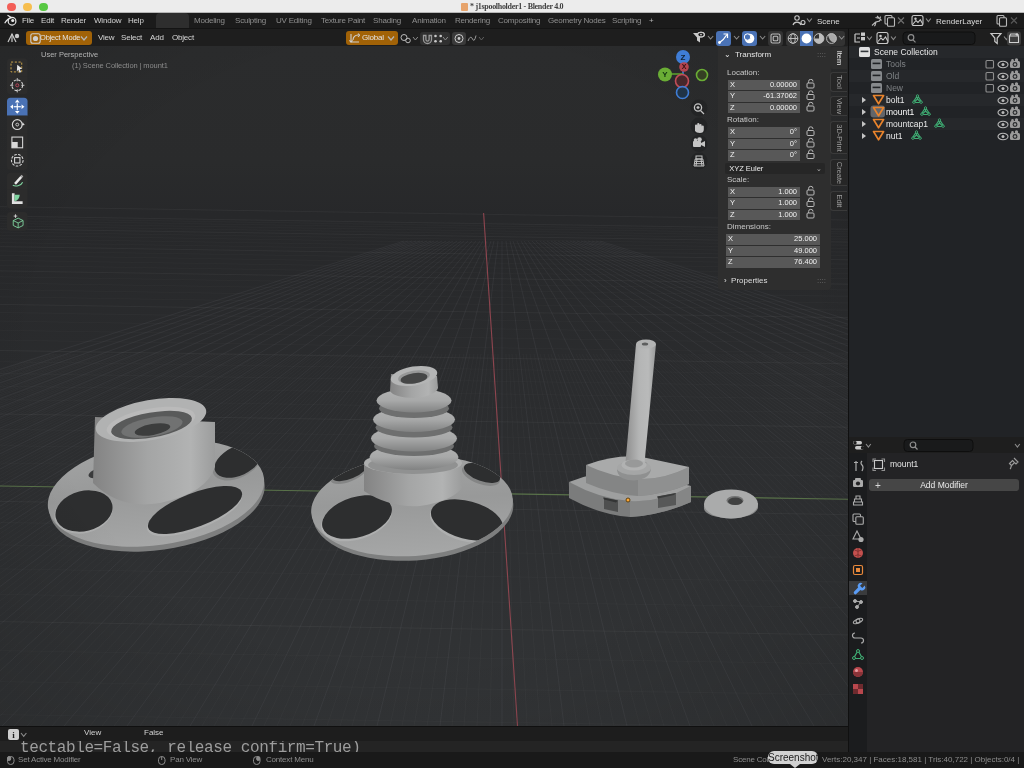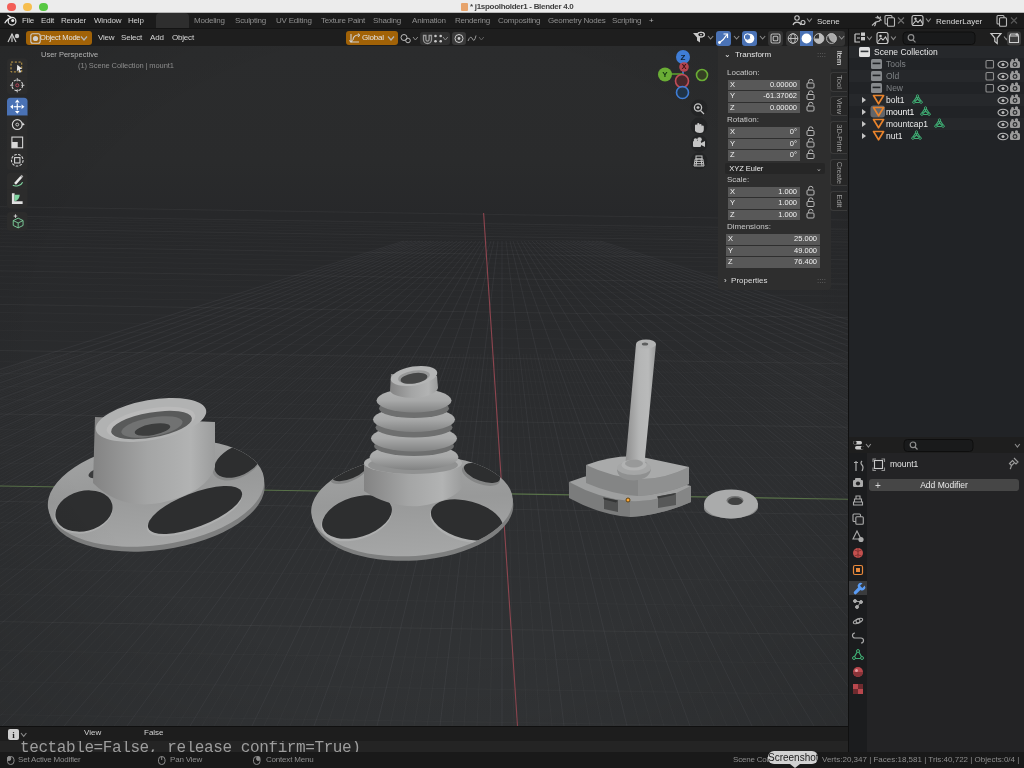--- a/index.html
+++ b/index.html
@@ -3,21 +3,21 @@
 <style>
   * { margin:0; padding:0; box-sizing:border-box; }
   html,body { width:1024px; height:768px; overflow:hidden; background:#000; }
   body, #root { font-family:"Liberation Sans", sans-serif; }
   #root { position:absolute; top:0; left:0; width:1024px; height:768px; background:#1d1d1d; }
   .abs { position:absolute; }
 
   
   #mac { left:0; top:0; width:1024px; height:13px; background:#ececec; border-bottom:1px solid #b6b6b6; }
   .tl { top:2.5px; width:8.5px; height:8.5px; border-radius:50%; }
-  #mactitle { top:0px; left:470px; height:13px; font-size:8px; letter-spacing:-0.3px; font-weight:bold; color:#3e3e3e; line-height:13px; }
+  #mactitle { top:0px; left:470px; height:13px; font-size:8px; letter-spacing:-0.3px; font-weight:bold; color:#3e3e3e; line-height:13px;font-family:Liberation Serif, serif; }
 
   
   #topbar { left:0; top:13px; width:1024px; height:15px; background:#1b1b1b; }
   .menu { top:0; height:15px; line-height:15px; font-size:8px; letter-spacing:-0.2px; color:#d2d2d2; }
   .wtab { top:0; height:15px; line-height:16px; font-size:8px; letter-spacing:-0.2px; color:#8f8f8f; }
   .wtab.act { color:#fefefe; background:#2e2e2e; border-radius:4px 4px 0 0; }
 
   
   #toolhdr { left:0; top:28px; width:848px; height:18px; background:#1e1e1e; border-top:1px solid #141414;}
   #outlhdr { left:848px; top:28px; width:176px; height:18px; background:#1e1e1e; border-top:1px solid #141414; border-left:1px solid #101010;}
@@ -661,21 +661,21 @@
 </g>
 <g>
 <path d="M704,458 L704,463 Q706,471 731,472.5 Q755,471 758,462 L758,457 Z" fill="#8c8d8d"></path>
 <ellipse cx="731" cy="458" rx="27" ry="14.5" fill="#aaabab"></ellipse>
 <ellipse cx="735" cy="454.5" rx="8.5" ry="4.5" fill="#747575"></ellipse>
 <ellipse cx="735.3" cy="455.3" rx="7.3" ry="3.7" fill="#404141"></ellipse>
 </g>
 <rect x="0" y="0" width="848" height="680" fill="url(#vig)"></rect>
       </svg>
     <div class="abs vptext1" style="left:41px;top:4px;">User Perspective</div>
-    <div class="abs vptext2" style="left:41px;top:15px;padding-left:37px;">(1) Scene Collection | mount1</div>
+    <div class="abs vptext2" style="left:35px;top:15px;padding-left:37px;">(1) Scene Collection | mount1</div>
 
     <svg class="abs" style="left:7px;top:2px;" width="25" height="196" viewBox="0 0 28 196">
       <path d="M0,4 a4,4 0 0 1 4,-4 h15 a4,4 0 0 1 4,4 v16 h-23 Z" fill="#2c2c2c"></path>
       <path d="M0,20 h23 v16 a4,4 0 0 1 -4,4 h-15 a4,4 0 0 1 -4,-4 Z" fill="#2c2c2c"></path>
       <g transform="translate(11.5,10)">
         <rect x="-7" y="-6" width="12" height="11" fill="none" stroke="#c9a24a" stroke-width="1.1" stroke-dasharray="2.4 1.8"></rect>
         <path d="M0,-3 l5.5,4.5 -2.7,0.4 1.6,3.2 -1.7,0.9 -1.6,-3.3 -1.6,1.8 Z" fill="#e8e8e8"></path>
       </g>
       <g transform="translate(11.5,30)">
         <circle r="6" fill="none" stroke="#d8d8d8" stroke-width="1.2" stroke-dasharray="3.1 1.6"></circle>

